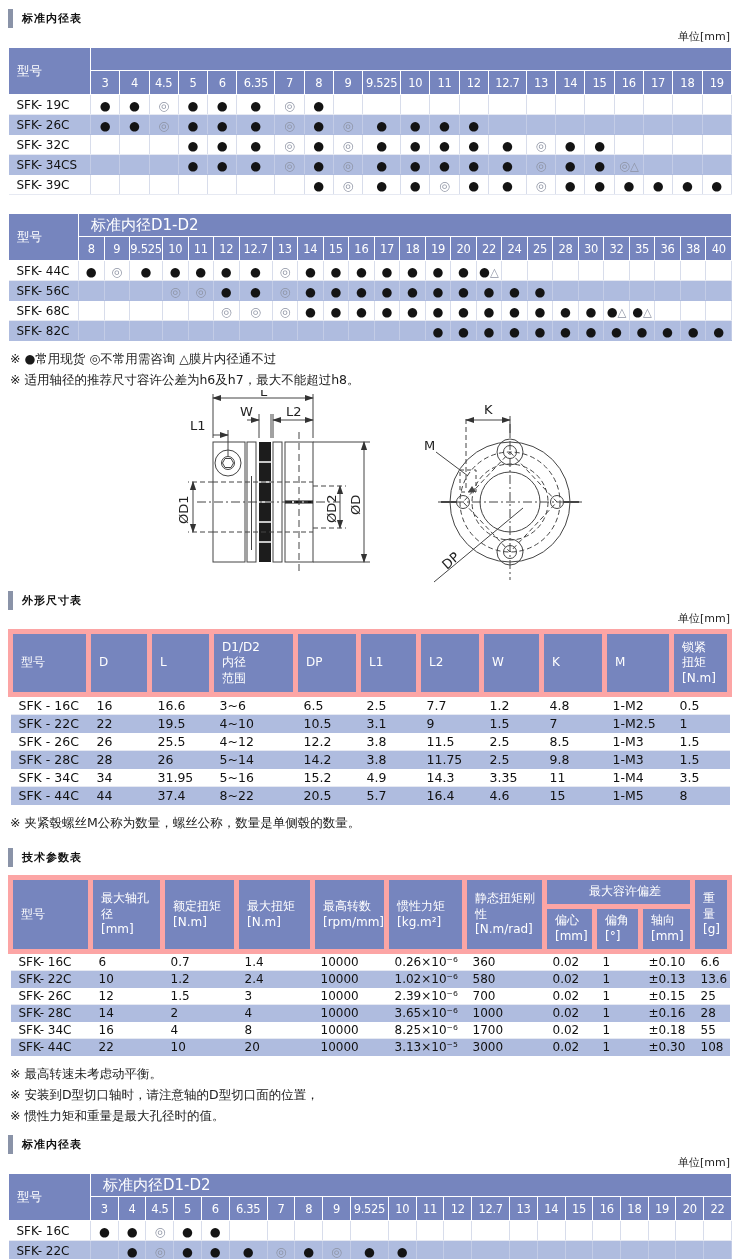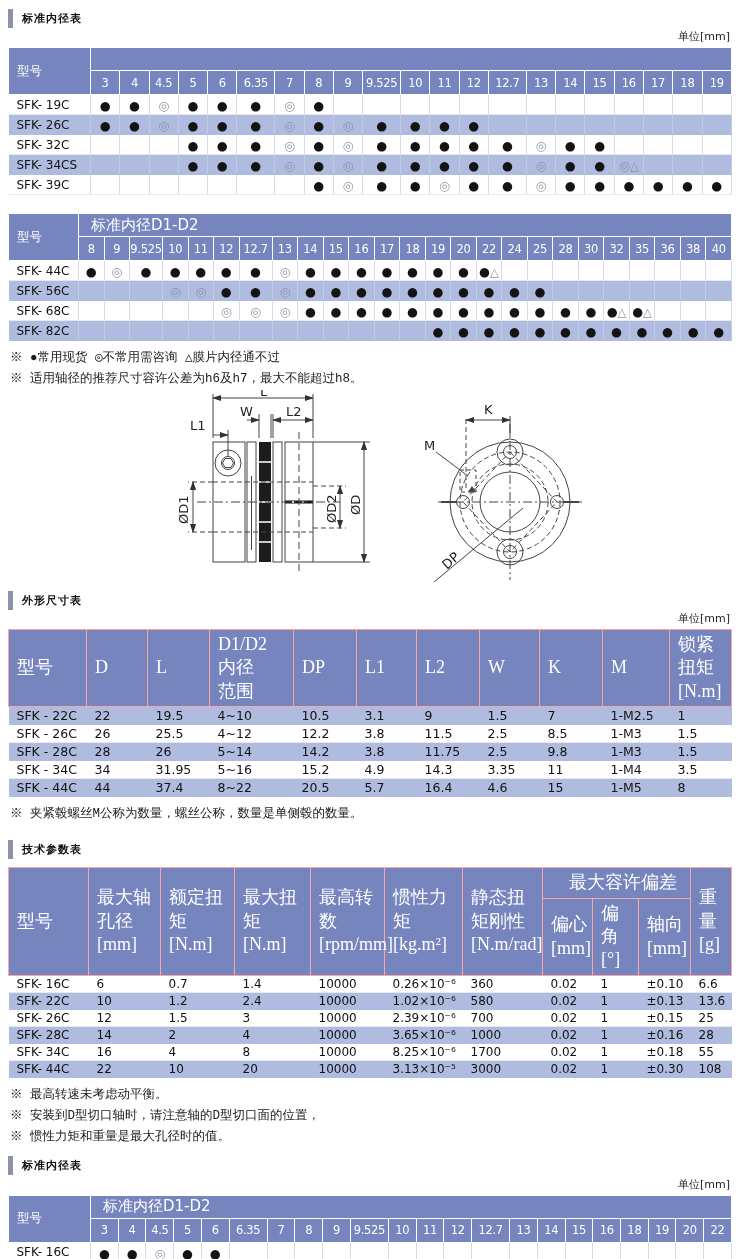--- a/index.html
+++ b/index.html
@@ -17,26 +17,26 @@
   .dot-table th.band{text-align:left;padding-left:12px;font-size:15px;height:22px;letter-spacing:0;}
   .dot-table th.num{height:23px;}
   .dot-table td{height:19px;padding:0;text-align:center;border-right:1px solid #D8DDEB;border-bottom:1px solid #E6E9F2;background:#fff;}
   .dot-table td.model{text-align:left;padding-left:8px;font-size:12px;white-space:nowrap;}
   .dot-table tr.alt td{background:#AFBCDF;border-right-color:#C3CCE6;border-bottom-color:#AFBCDF;}
   .dot-table.compact td{height:16px;}
   .mk-f{color:#141414;font-size:12.5px;line-height:1;}
   .mk-o{color:#8C92A2;font-size:12.5px;line-height:1;}
   .mk-t{color:#8C92A2;font-size:11.5px;line-height:1;}
   
-  .grid-table th{border:1px solid #fca5a5;font-size:18px;text-align:left;padding:3px 2px 3px 8px;white-space:pre-line;line-height:1.3;vertical-align:middle;font-family:Liberation Serif, serif;}
+  .grid-table th{border:5px solid #fca5a5;font-size:12px;text-align:left;padding:3px 2px 3px 8px;white-space:pre-line;line-height:1.3;vertical-align:middle;}
   .grid-table th.ctr{text-align:center;padding-left:2px;}
   .grid-table td{font-size:12.5px;text-align:left;padding:0 0 0 8px;height:17px;border-bottom:1px solid #E6E9F2;background:#fff;white-space:nowrap;}
   .grid-table tr.alt td{background:#AFBCDF;border-bottom-color:#AFBCDF;}
   .grid-table.tech td{height:16px;font-size:12px;}
-  .notes{margin:7px 0 0 2px;font-family:Liberation Mono, monospace;}
+  .notes{margin:7px 0 0 2px;}
   .note-line{font-size:12.5px;line-height:21px;color:#1a1a1a;}
   .drawing-wrap{width:740px;margin-left:-8px;}.gap8{height:8px;}.gap14{height:14px;}.gap18{height:18px;}
 </style>
 </head>
 <body>
 
 <div class="page">
 
   <div class="sec-head">
     <span class="sec-bar"></span>
@@ -548,20 +548,33 @@
             <th style="height: 52px;">L2</th>
             <th style="height: 52px;">W</th>
             <th style="height: 52px;">K</th>
             <th style="height: 52px;">M</th>
             <th style="height: 52px;">锁紧
 扭矩
 [N.m]</th>
           </tr>
         </thead>
         <tbody>
+          <tr>
+            <td>SFK - 16C</td>
+            <td>16</td>
+            <td>16.6</td>
+            <td>3~6</td>
+            <td>6.5</td>
+            <td>2.5</td>
+            <td>7.7</td>
+            <td>1.2</td>
+            <td>4.8</td>
+            <td>1-M2</td>
+            <td>0.5</td>
+          </tr>
           <tr class="alt">
             <td>SFK - 22C</td>
             <td>22</td>
             <td>19.5</td>
             <td>4~10</td>
             <td>10.5</td>
             <td>3.1</td>
             <td>9</td>
             <td>1.5</td>
             <td>7</td>

